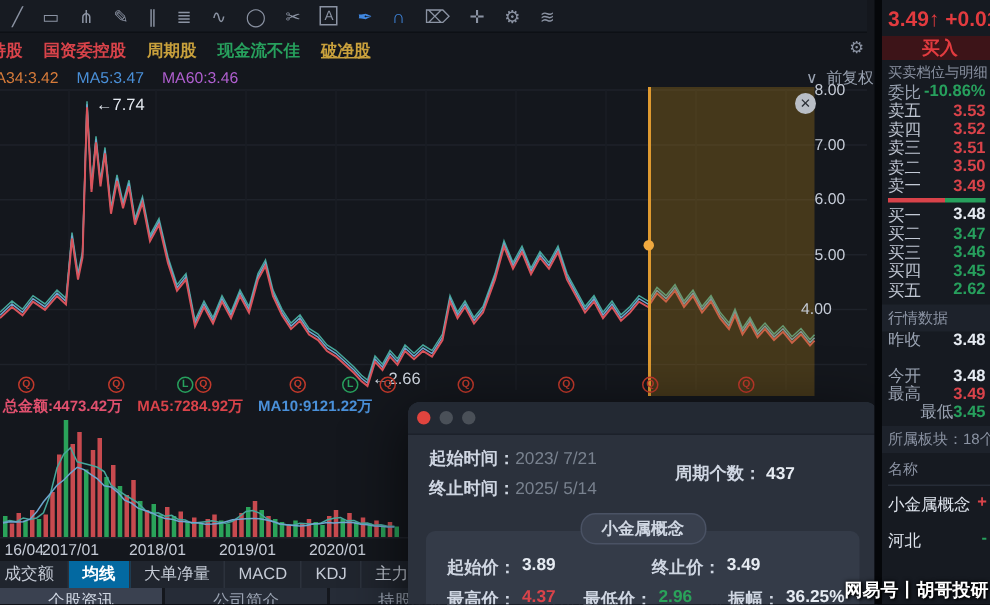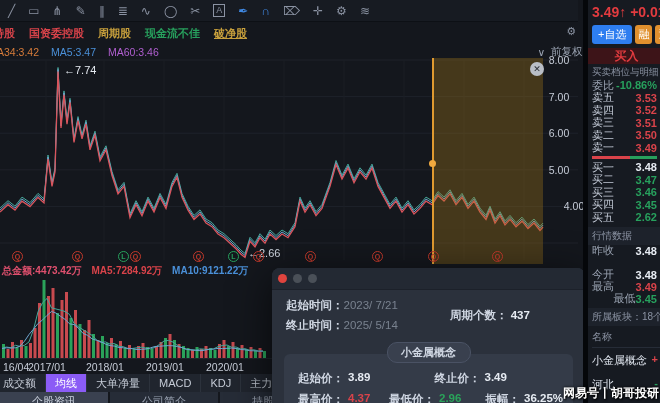--- a/index.html
+++ b/index.html
@@ -19,21 +19,21 @@
   
   .ma-row{position:absolute;left:0;top:44px;width:578px;height:16px;display:flex;gap:12px;
           font-size:10.5px;align-items:center;}
   .ma-row .ma:first-child{margin-left:-3px;}
   .hdr-right{position:absolute;right:8px;top:44px;height:16px;display:flex;align-items:center;gap:6px;
              font-size:10.5px;color:#9aa3b2;}
   .circ-btn{width:12px;height:12px;border-radius:50%;border:1px solid #6a7280;color:#9aa3b2;
             font-size:9px;line-height:10px;text-align:center;}
   
   .chart{position:absolute;left:0;top:55px;width:578px;height:212px;}
-  .ylab{position:absolute;width:32px;text-align:center;font-size:10.5px;color:#c5cbd6;}
+  .ylab{position:absolute;width:32px;text-align:left;font-size:10.5px;color:#c5cbd6;}
   .region{position:absolute;background:rgba(170,125,25,0.33);border-left:2px solid #df9a30;}
   .region-dot{position:absolute;width:7px;height:7px;border-radius:50%;background:#f0a93f;}
   .region-close{position:absolute;width:14px;height:14px;border-radius:50%;background:#b9bec6;
                 color:#2a2e35;font-size:9px;line-height:14px;text-align:center;font-weight:bold;}
   .annot{position:absolute;font-size:11px;color:#e6ebf2;}
   
   .markers{position:absolute;left:0;top:250px;width:578px;height:14px;}
   .mk{position:absolute;top:1px;width:11px;height:11px;border-radius:50%;border:1px solid;
       font-size:7px;line-height:10px;text-align:center;font-weight:bold;}
   
@@ -42,21 +42,21 @@
   .vol-svg{position:absolute;left:0;top:278px;}
   
   .xaxis{position:absolute;left:0;top:358px;width:578px;height:16px;border-top:1px solid #20242c;}
   .xlab{position:absolute;top:2px;font-size:10.5px;color:#c5cbd6;}
   
   .tabs{position:absolute;left:0;top:374px;width:578px;height:18px;background:#20252e;
         display:flex;align-items:stretch;}
   .tab{padding:0 9px;font-size:11px;line-height:18px;color:#c5cbd6;border-right:1px solid #2c323c;
        white-space:nowrap;}
   .tab:first-child{margin-left:-6px;}
-  .tab.sel{background:#8b5cf6;color:#fff;}
+  .tab.sel{background:#0369a1;color:#fff;font-weight:bold;}
   .subtabs{position:absolute;left:0;top:392px;width:578px;height:11px;overflow:hidden;display:flex;gap:2px;}
   .subtab{flex:0 0 108px;height:16px;background:#262c37;color:#9aa3b2;font-size:11px;
           text-align:center;line-height:18px;}
   .subtab.sel{background:#3a4150;color:#cfd6e2;}
   
   .sidebar{position:absolute;left:583px;top:0;width:77px;height:403px;background:#161a21;
            border-left:5px solid #05070a;padding-left:4px;}
   .sb-price{margin-top:4px;font-size:14px;font-weight:bold;color:#e23b3f;white-space:nowrap;}
   .sb-buttons{margin-top:5px;display:flex;gap:3px;white-space:nowrap;}
   .btn-fav{background:#2e7ef0;color:#fff;font-size:11px;padding:2px 6px;border-radius:3px;}
@@ -173,21 +173,21 @@
     <div class="region" id="sel-region" style="left: 432px; top: 3px; width: 111px; height: 206px;"></div>
     <div class="region-dot" id="region-dot" style="left: 429px; top: 105px;"></div>
     <div class="region-close" id="region-close" style="left: 530px; top: 7px;">✕</div>
     <div class="annot" style="left:64px;top:9px;">←7.74</div>
     <div class="annot" style="left:248px;top:192px;color:#cfd6e0;">←2.66</div>
     <div id="ylabels">
         <div class="ylab" style="left: 543px; top: -1px;">8.00</div>
         <div class="ylab" style="left: 543px; top: 35.6px;">7.00</div>
         <div class="ylab" style="left: 543px; top: 72.2px;">6.00</div>
         <div class="ylab" style="left: 543px; top: 108.8px;">5.00</div>
-        <div class="ylab" style="left: 558px; top: 145.4px;">4.00</div>
+        <div class="ylab" style="left: 534px; top: 145.4px;">4.00</div>
         <div class="ylab" style="left: 543px; top: 182px; margin-top: 44px;">3.00</div>
       </div>
   </div>
 
   <div class="markers" id="markers-row">
       <div class="mk" style="left: 12px; border-color: rgb(192, 57, 43); color: rgb(192, 57, 43);">Q</div>
       <div class="mk" style="left: 72px; border-color: rgb(192, 57, 43); color: rgb(192, 57, 43);">Q</div>
       <div class="mk" style="left: 118px; border-color: rgb(39, 160, 93); color: rgb(39, 160, 93);">L</div>
       <div class="mk" style="left: 130px; border-color: rgb(192, 57, 43); color: rgb(192, 57, 43);">Q</div>
       <div class="mk" style="left: 193px; border-color: rgb(192, 57, 43); color: rgb(192, 57, 43);">Q</div>
@@ -338,25 +338,20 @@
           </div>
         </div>
       </div>
   </div>
 
   <div class="sidebar">
     <div class="sb-price">
       <span>3.49</span><span>↑</span>
       <span>+0.01</span>
     </div>
-    <div class="sb-buttons">
-      <span class="btn-fav">+自选</span>
-      <span class="btn-badge" id="badge0">融</span>
-      <span class="btn-badge" id="badge1">通</span>
-    </div>
     <div class="sb-banner">买入</div>
     <div class="sb-dethdr">买卖档位与明细（手</div>
     <div class="sb-row">
       <span class="lab" style="color:#9aa3b2;">委比</span>
       <span style="color:#27a05d;font-weight:bold;">-10.86%</span>
     </div>
     <div id="ask-rows">
         <div class="sb-row">
           <span class="lab">卖五</span>
           <span style="color: rgb(217, 67, 74); font-weight: bold;">3.53</span>

